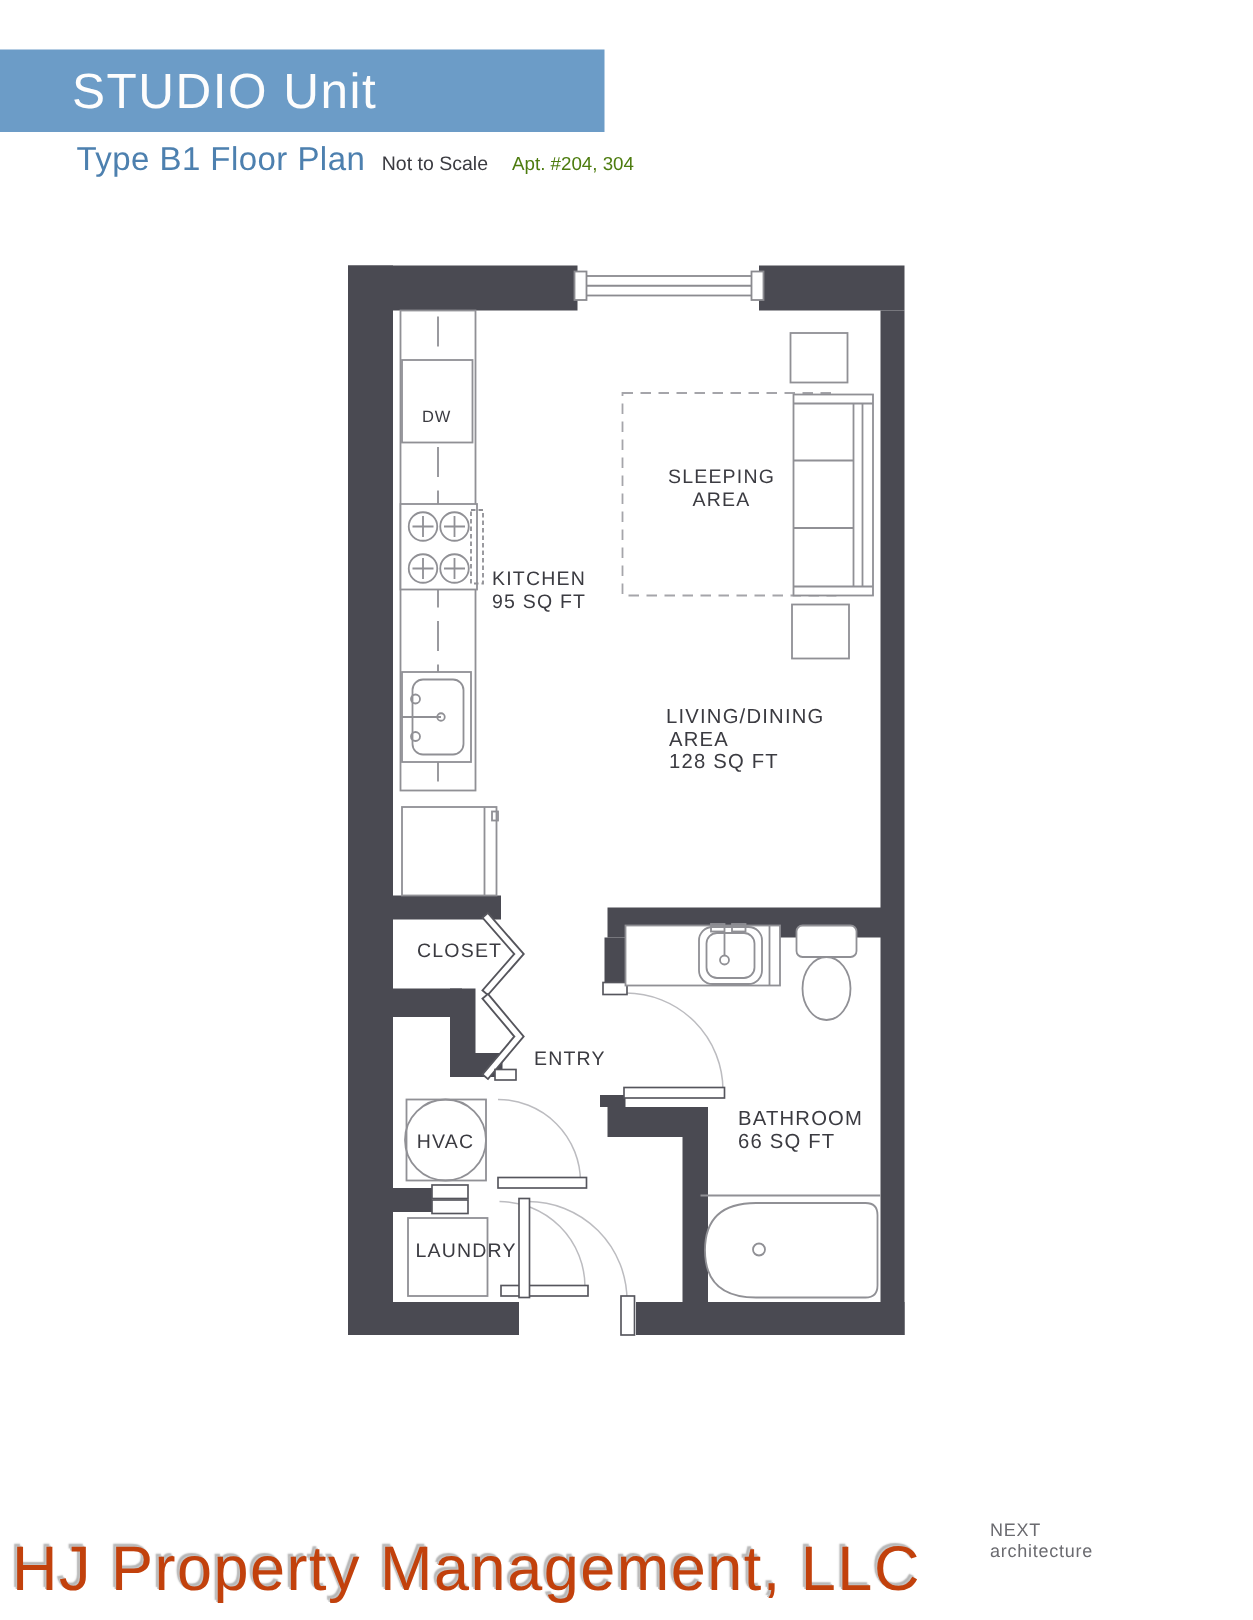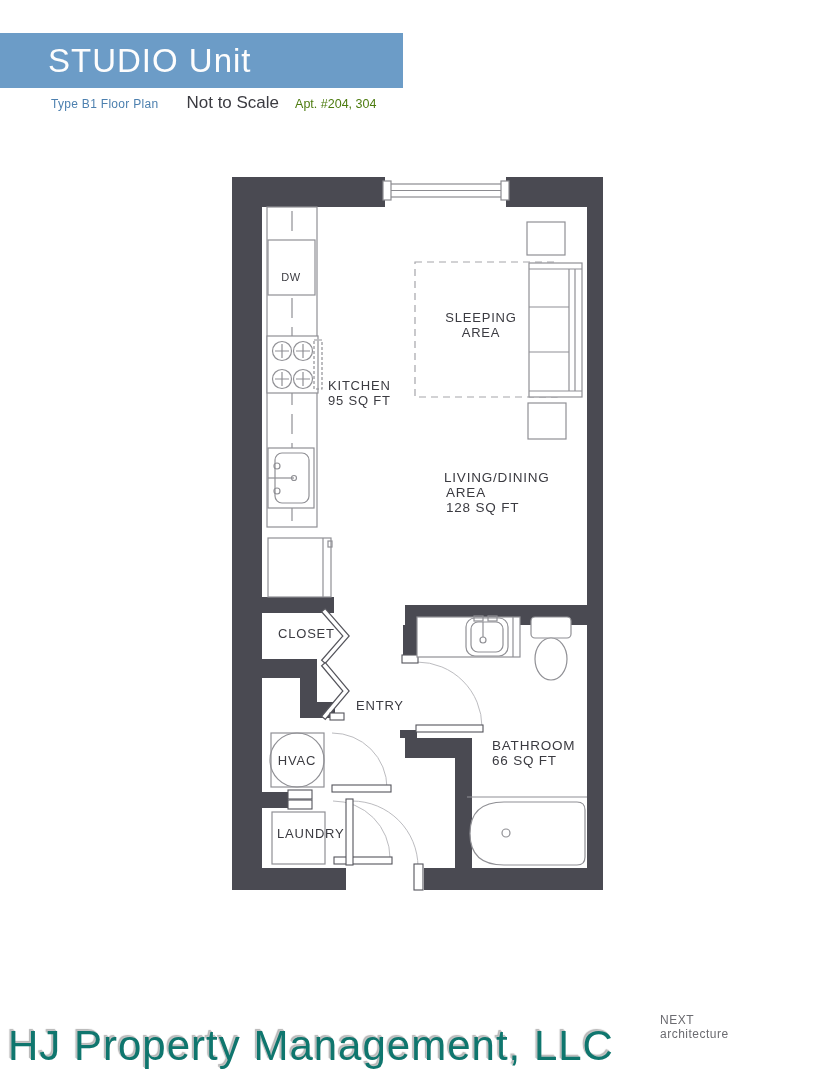--- a/index.html
+++ b/index.html
@@ -10,22 +10,22 @@
   .banner {
     position:absolute; left:0; top:33px; width:403px; height:55px;
     background:#6c9cc7; display:flex; align-items:center;
   }
   .banner-title {
     margin-left:48px; font-size:33px; color:#fdfdfd; letter-spacing:1px; font-weight:normal;
   }
   .subtitle-row {
     position:absolute; left:51px; top:93px; display:flex; align-items:baseline;
   }
-  .plan-type { color:#4d80af; font-size:12px; letter-spacing:0.3px; }
-  .scale-note { color:#3b3b41; font-size:17px; margin-left:28px; }
+  .plan-type { color:#4d80af; font-size:22px; letter-spacing:0.3px; }
+  .scale-note { color:#3b3b41; font-size:13px; margin-left:11px; }
   .apt-numbers { color:#4d7c0f; font-size:12.5px; margin-left:16px; }
 
   .plan-svg { position:absolute; left:0; top:0; }
   .plan-svg text {
     font-family:"Liberation Sans", sans-serif; fill:#3b3b41;
     font-size:13.5px; letter-spacing:0.8px;
   }
   .plan-svg text.lbl-sm { font-size:11px; letter-spacing:0.5px; }
   .plan-svg text.lbl-md { font-size:13px; }
 
@@ -36,21 +36,21 @@
   .next-logo {
     position:absolute; left:757px; top:1002px; width:33px; height:33px;
     background:#5b9fcc;
   }
   .next-logo-glyph {
     position:absolute; left:7px; top:8px; width:19px; height:19px;
     border:5px solid #ffffff; border-bottom:none; box-sizing:border-box;
   }
   .company-watermark {
     position:absolute; left:8px; top:1022px; font-size:42px; letter-spacing:1px;
-    color:#0f766e;
+    color:#c2410c;
     text-shadow:-1px -1px 0 #c2c2c2, -2px -2px 1px #b5b5b5;
     white-space:nowrap;
   }
 </style>
 </head>
 <body>
 
 <div class="page">
 
   <div class="banner">

